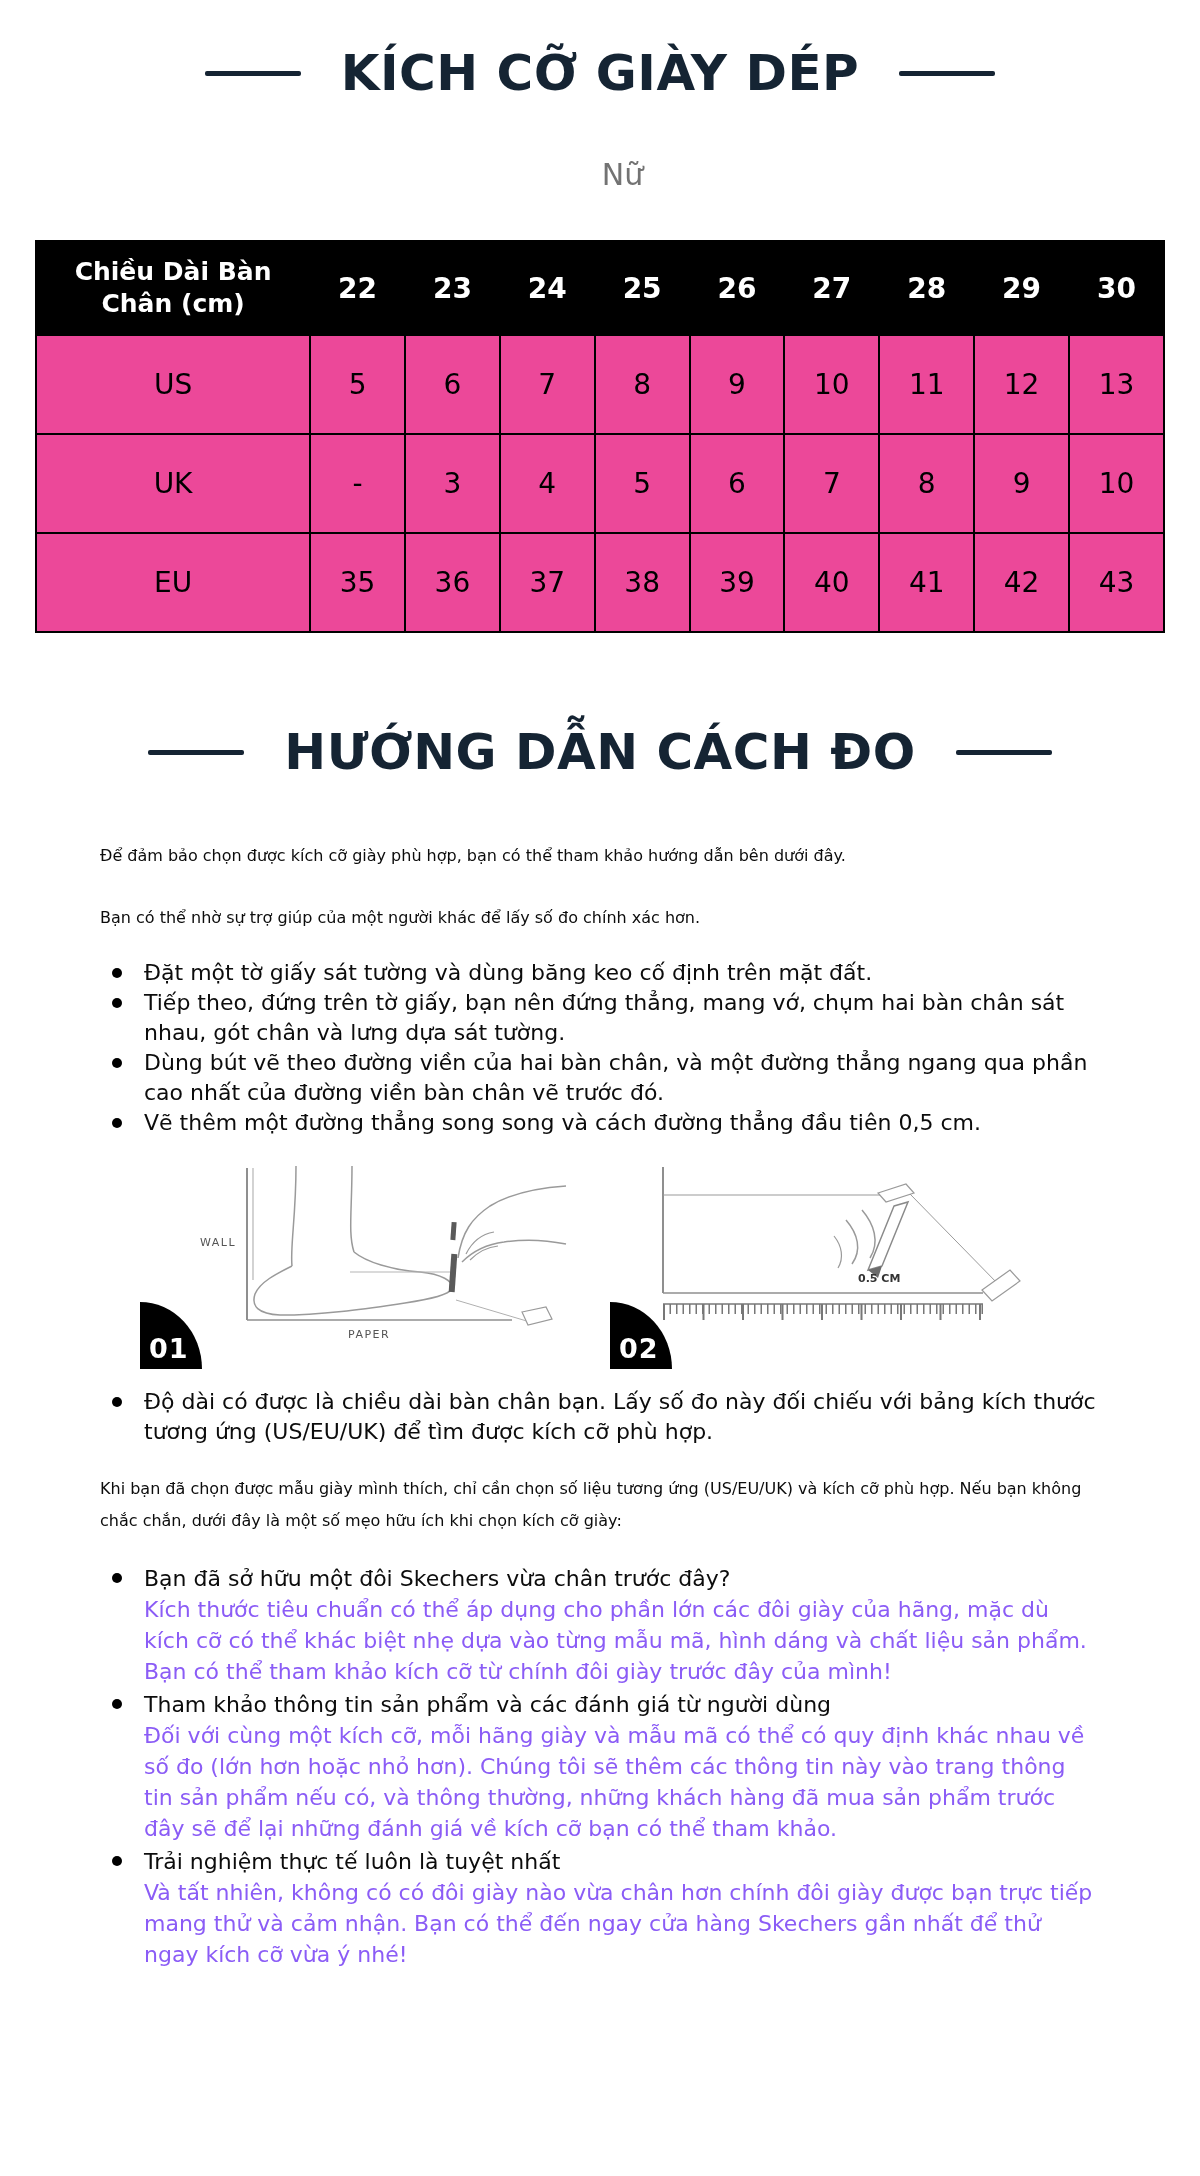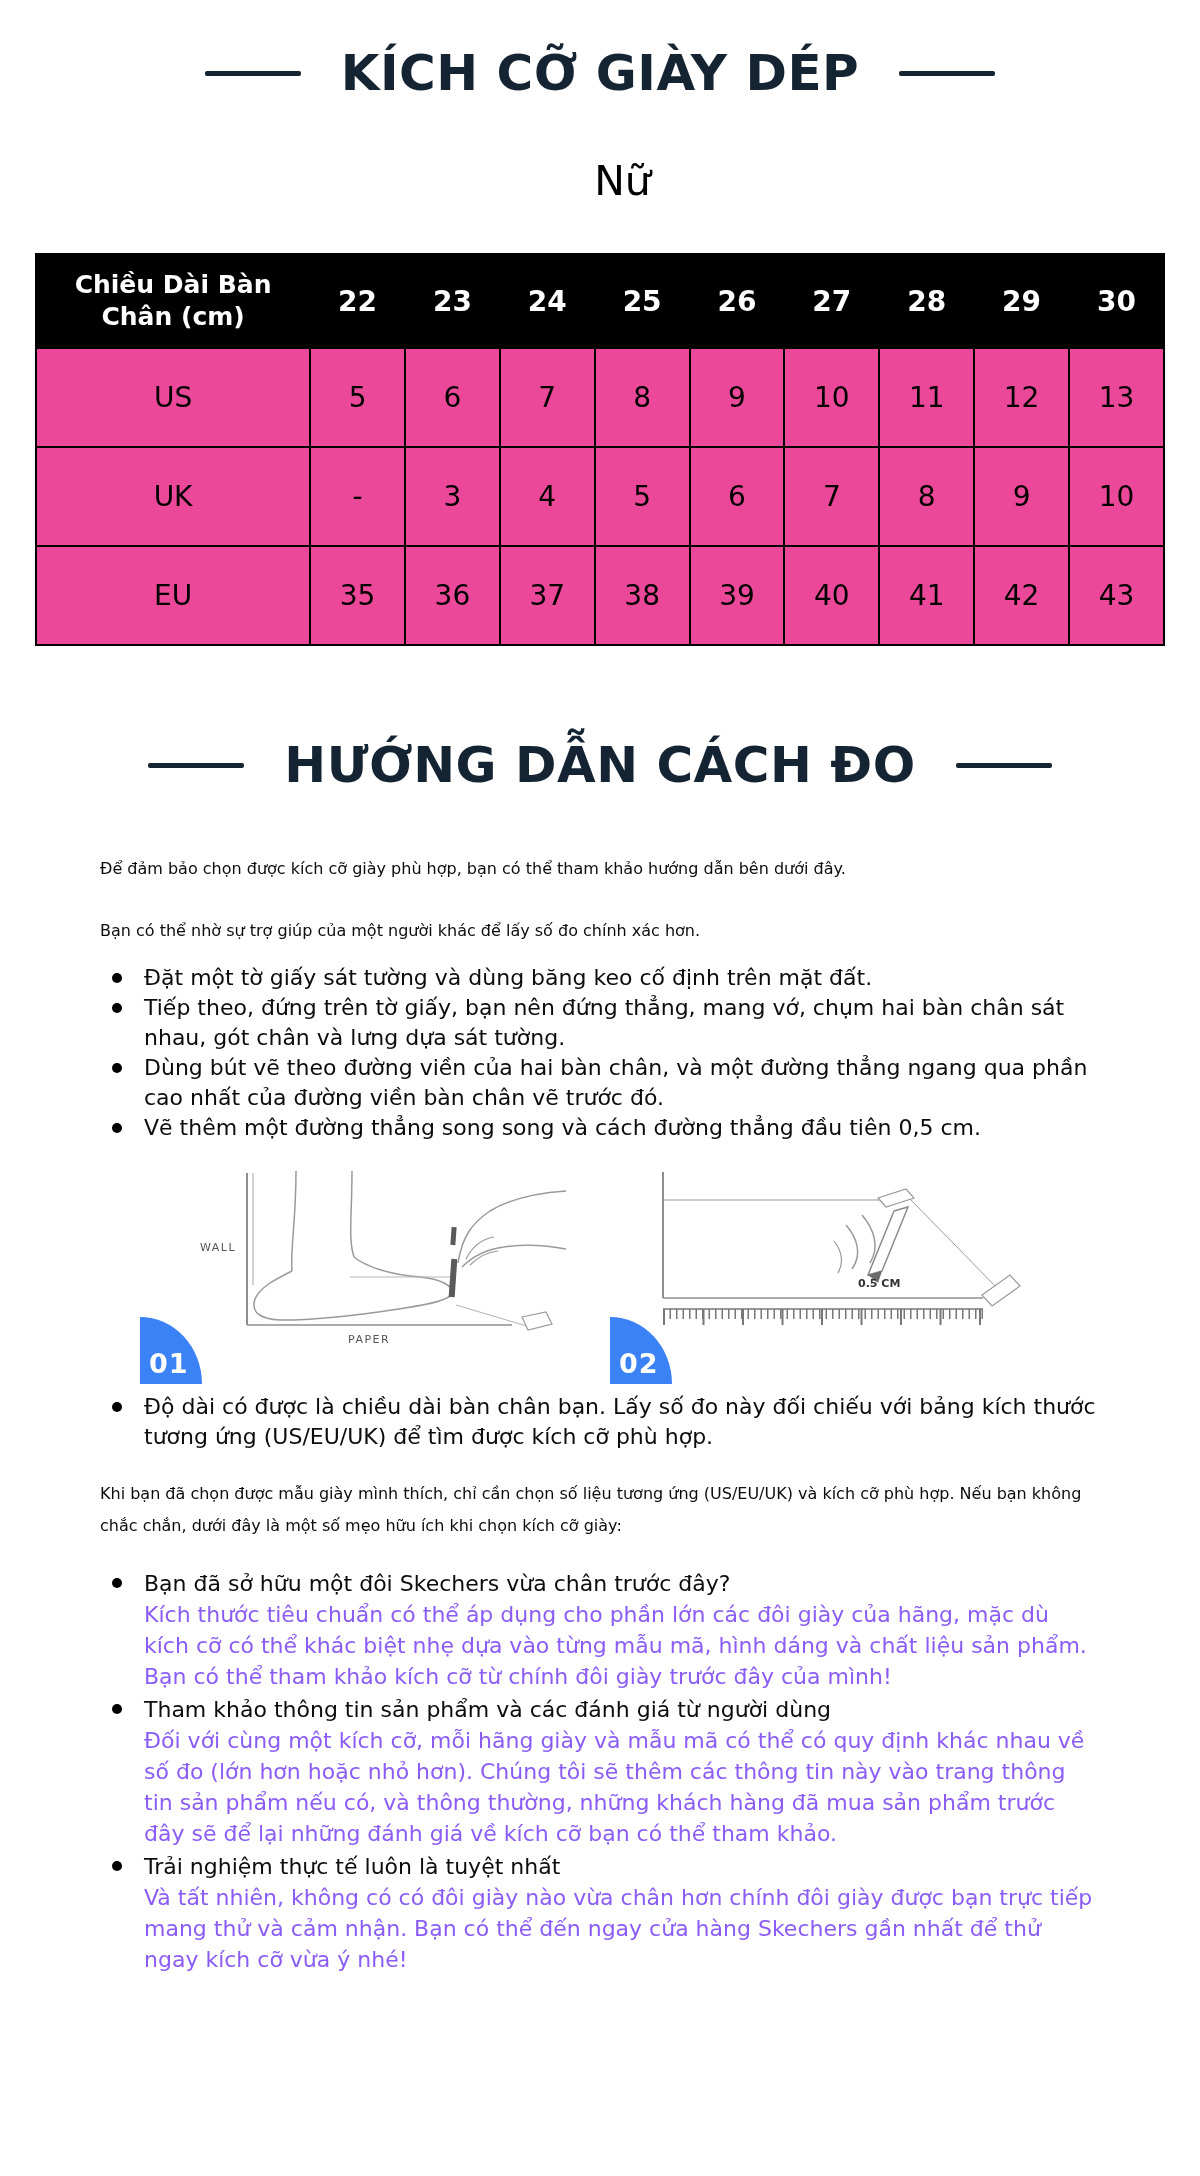--- a/index.html
+++ b/index.html
@@ -16,21 +16,21 @@
     display: flex; align-items: center; justify-content: center; gap: 40px;
   }
   .dash {
     width: 96px; height: 5px; background: #152433; border-radius: 2px; flex: 0 0 auto;
   }
   .heading {
     font-size: 50px; font-weight: 800; letter-spacing: 0.5px;
     color: #152433; white-space: nowrap; line-height: 1.1;
   }
   .gender {
-    text-align: center; font-size: 41px; font-weight: 400; color: #000000;
+    text-align: center; font-size: 30px; font-weight: 400; color: #737373;
     margin-top: 56px;
     padding-left: 45px;
   }
 
   
   table.size-table {
     width: 1130px; margin: 48px auto 0 auto; border-collapse: collapse;
     table-layout: fixed;
     padding-left: 45px;
   }
@@ -43,37 +43,37 @@
   }
   table.size-table tr.head th.lbl { font-size: 25px; line-height: 1.3; padding: 4px 14px; }
   table.size-table tr.data td { height: 99px; }
 
   
   .guide-heading { margin-top: 92px; }
   .content { padding: 0 100px; margin-top: 60px; }
   .para { font-size: 16px; line-height: 32px; color: #0c0c0c; }
   .para + .para { margin-top: 30px; }
 
-  ul.bullets { list-style: none; margin-top: 16px; }
+  ul.bullets { list-style: none; margin-top: 24px; }
   ul.bullets li { display: flex; align-items: flex-start; }
   ul.bullets .dot {
     flex: 0 0 auto; width: 10px; height: 10px; border-radius: 50%;
     background: #000; margin: 10px 22px 0 12px;
   }
   ul.bullets .li-text { font-size: 22px; line-height: 30px; color: #0c0c0c; }
   ul.bullets.tips li { margin-bottom: 2px; }
   .tip-title { font-size: 22px; line-height: 31px; color: #0c0c0c; }
   .tip-body  { font-size: 22px; line-height: 31px; color: #8b5cf6; }
 
   
   .figures { display: flex; margin-top: 24px; height: 225px; }
   .figure { position: relative; width: 50%; height: 225px; }
   .badge {
-    position: absolute; width: 62px; height: 67px; background: #3b82f6;
-    border-top-right-radius: 100% 100%; bottom: 8px;
+    position: absolute; width: 62px; height: 67px; background: #000000;
+    border-top-right-radius: 100% 100%; bottom: 18px;
   }
   .badge-1 { left: 40px; }
   .badge-2 { left: 10px; }
   .badge span {
     position: absolute; left: 9px; bottom: 5px; color: #fff;
     font-weight: 800; font-size: 27px; letter-spacing: 1px;
   }
   .fig-svg { position: absolute; top: 0; }
   .fig-svg-1 { left: 100px; }
   .fig-svg-2 { left: 48px; }

